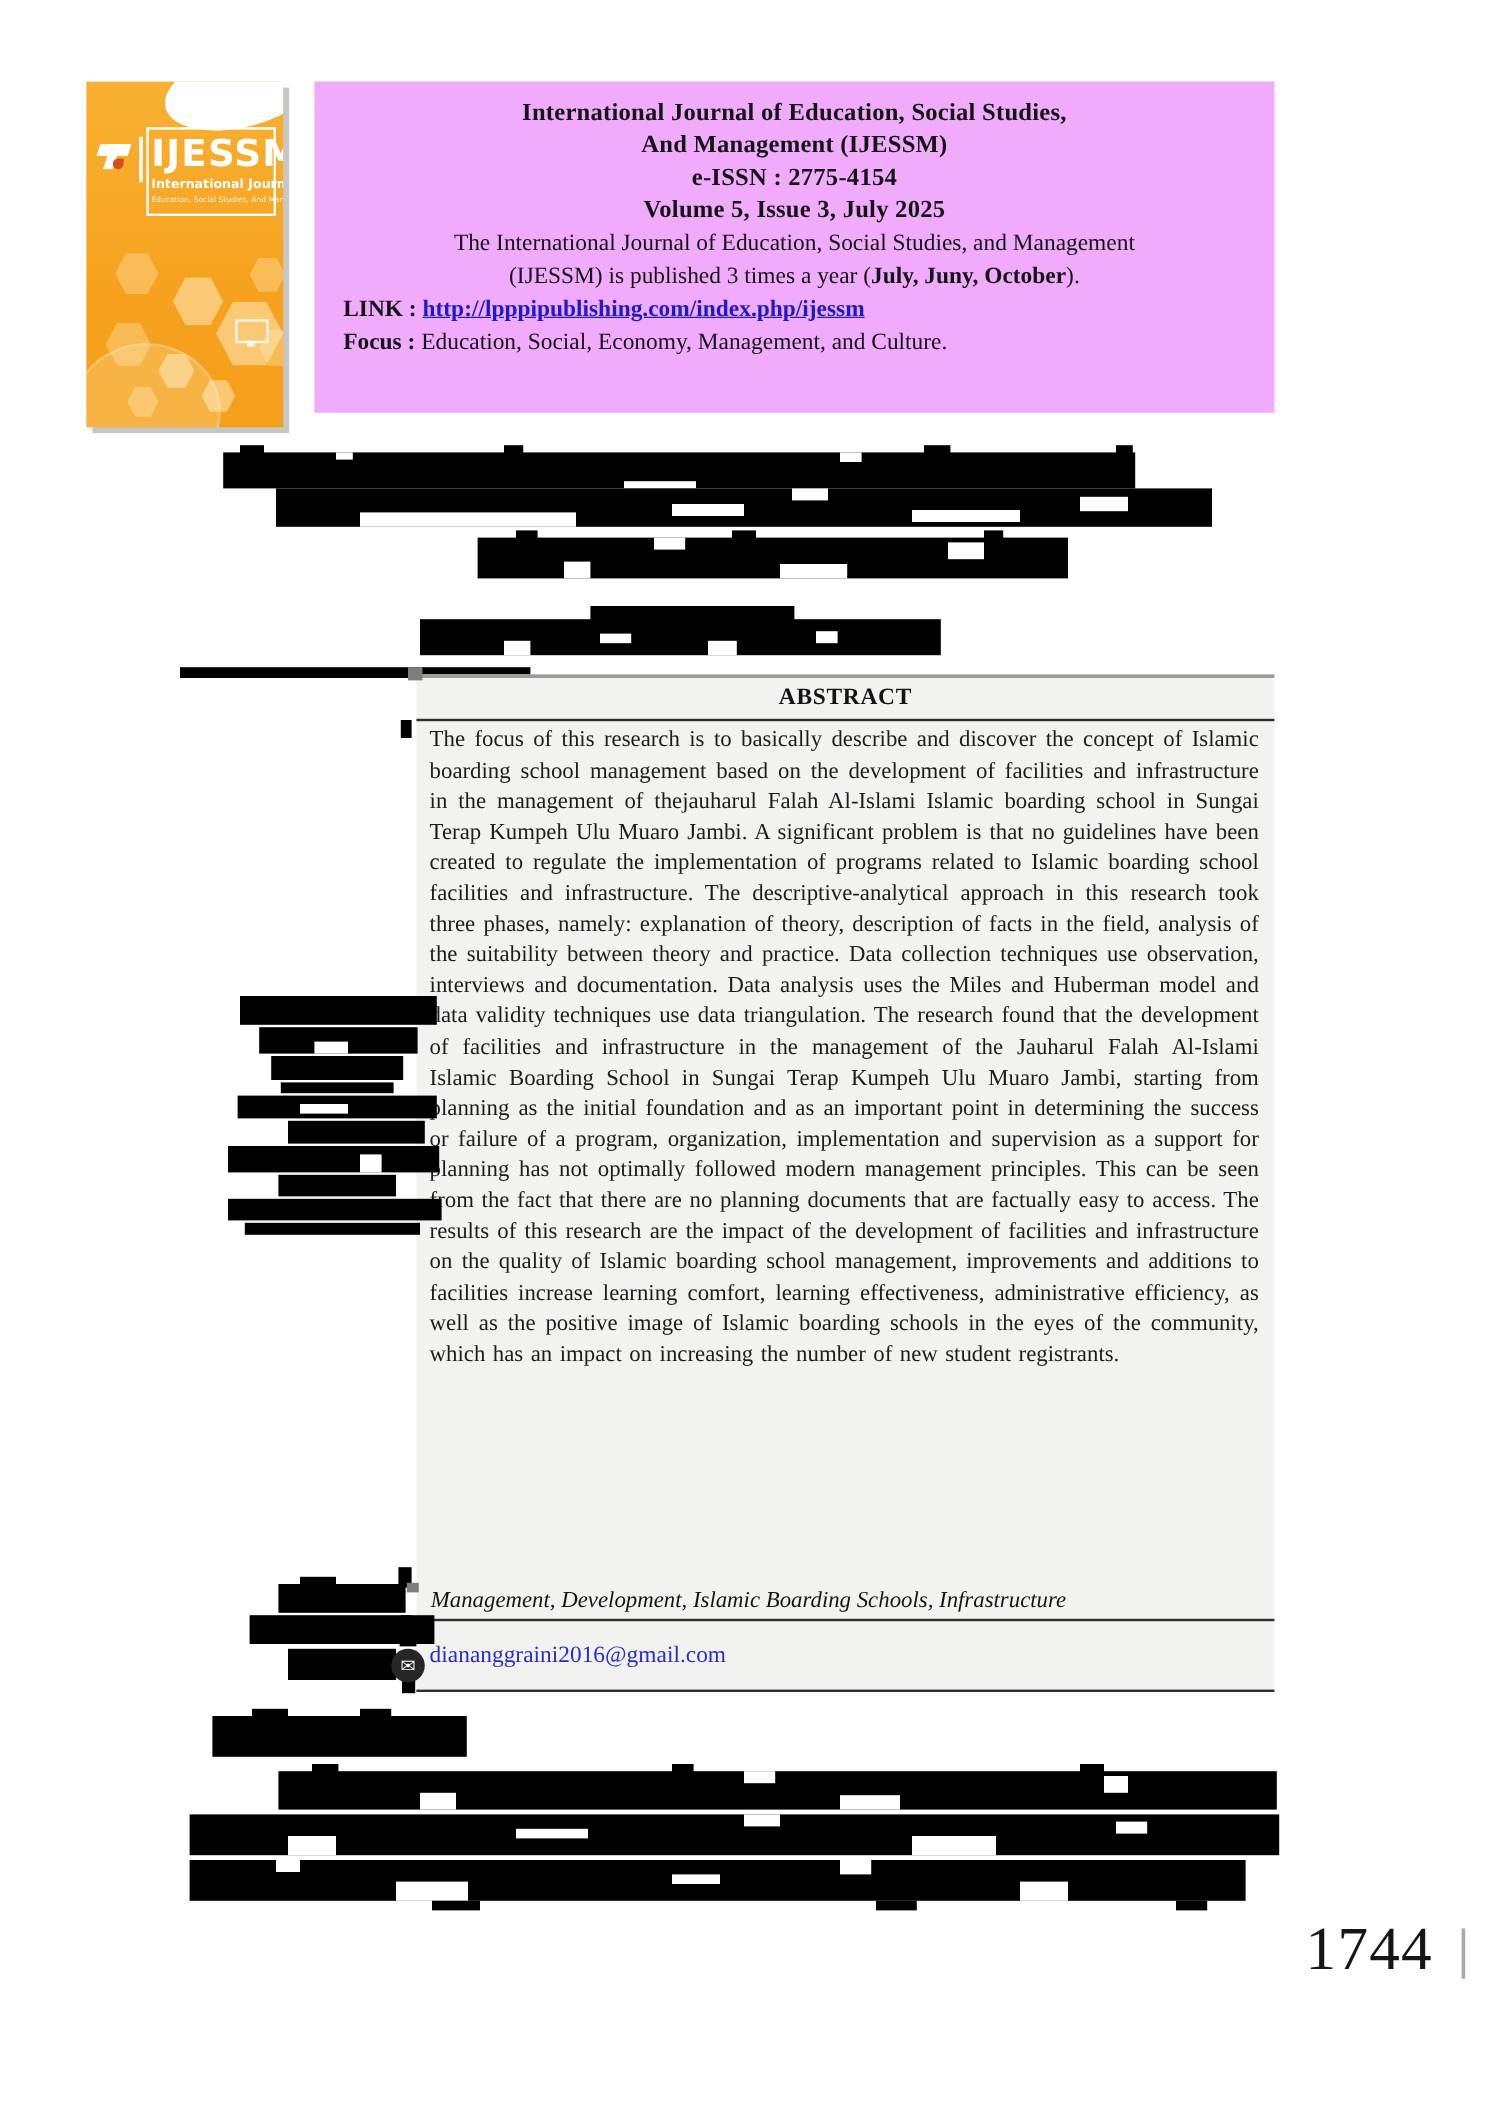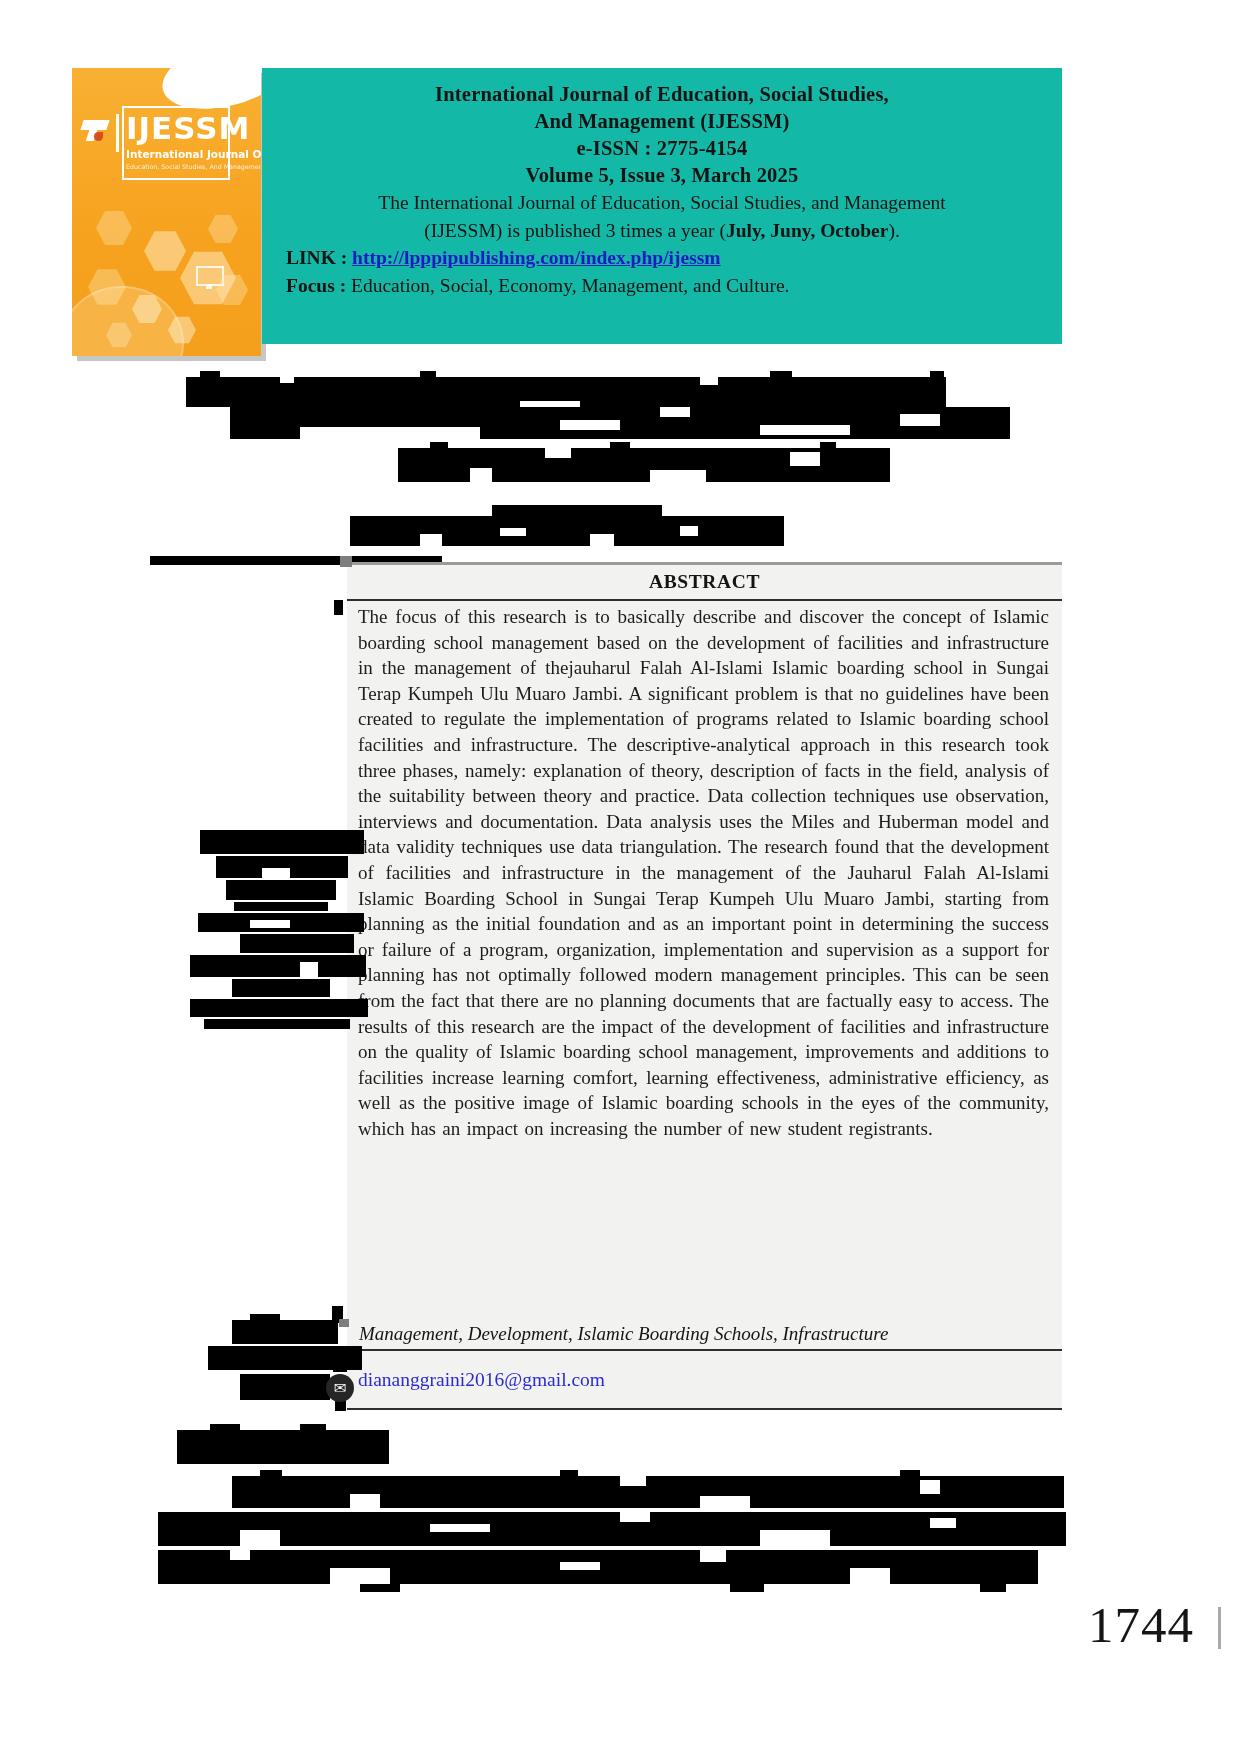--- a/index.html
+++ b/index.html
@@ -1,20 +1,20 @@
 <!DOCTYPE html>
 <html><head>
 <meta charset="utf-8">
 <style>
   html,body{margin:0;padding:0;background:#ffffff;}
   .page{position:relative;width:1240px;height:1754px;background:#ffffff;overflow:hidden;
         font-family:"Liberation Serif",serif;color:#141414;}
 
   
-  .logo{position:absolute;left:72px;top:68px;width:189px;height:288px;
+  .logo{position:absolute;left:72px;top:68px;width:164px;height:288px;
         background:linear-gradient(180deg,#f9b032 0%,#f6a21e 60%,#f5a01c 100%);
         box-shadow:5px 5px 0 0 #c6c6c4;overflow:hidden;}
   .logo-notch{position:absolute;right:-30px;top:-26px;width:130px;height:64px;background:#fff;
         border-radius:50%;transform:rotate(-14deg);}
   .logo-emblem{position:absolute;left:50px;top:38px;width:104px;height:70px;border:2px solid #fff;}
   .logo-cap{position:absolute;left:10px;top:52px;width:26px;height:10px;background:#fff;
         transform:skewX(-18deg);}
   .logo-cap:after{content:"";position:absolute;left:9px;top:9px;width:8px;height:12px;background:#fff;}
   .logo-bird{position:absolute;left:22px;top:64px;width:9px;height:9px;background:#d84d1f;border-radius:50% 0 50% 50%;}
   .logo-vline{position:absolute;left:44px;top:46px;width:3px;height:38px;background:#fff;}
@@ -25,21 +25,21 @@
   .logo-tag{position:absolute;left:54px;top:95px;font-family:"DejaVu Sans",sans-serif;
         font-size:6.3px;color:rgba(255,255,255,0.85);white-space:nowrap;}
   .hex{position:absolute;background:rgba(255,240,205,0.5);
        clip-path:polygon(25% 3%,75% 3%,100% 50%,75% 97%,25% 97%,0 50%);}
   .hex.dim{background:rgba(255,235,190,0.35);}
   .monitor{position:absolute;left:16px;top:16px;width:24px;height:16px;border:2px solid rgba(255,252,245,0.9);}
   .monitor:after{content:"";position:absolute;left:8px;top:16px;width:6px;height:5px;background:rgba(255,252,245,0.9);}
   .logo-globe{position:absolute;left:-12px;bottom:-44px;width:120px;height:110px;border-radius:50%;
        background:rgba(255,244,215,0.22);border:2px solid rgba(255,244,215,0.25);}
 
-  .header-box{position:absolute;left:262px;top:68px;width:800px;height:276px;background:#14b8a6;
+  .header-box{position:absolute;left:262px;top:68px;width:800px;height:276px;background:#f0abfc;
        text-align:center;padding-top:13px;box-sizing:border-box;}
   .hb{font-weight:bold;font-size:20.5px;line-height:27px;letter-spacing:.2px;}
   .hr19{font-size:19.5px;line-height:27.5px;}
   .hleft{text-align:left;padding-left:24px;}
   .url{color:#1d1ac6;font-weight:bold;text-decoration:underline;}
 
   
   .rb{position:absolute;background:#000;}
   .wn{position:absolute;background:#fff;}
   .gq{position:absolute;background:#7d7d7b;}
@@ -88,21 +88,21 @@
     <div class="hex dim" style="left:144px;top:206px;width:32px;height:32px;"></div>
     <div class="hex" style="left:96px;top:248px;width:28px;height:28px;"></div>
     <div class="hex dim" style="left:34px;top:254px;width:26px;height:26px;"></div>
     <div class="logo-globe"></div>
   </div>
 
   <div class="header-box">
     <div class="hb">International Journal of Education, Social Studies,</div>
     <div class="hb">And Management (IJESSM)</div>
     <div class="hb">e-ISSN : 2775-4154</div>
-    <div class="hb">Volume 5, Issue 3, March 2025</div>
+    <div class="hb">Volume 5, Issue 3, July 2025</div>
     <div class="hr19">The International Journal of Education, Social Studies, and Management</div>
     <div class="hr19"><span>(IJESSM) is published 3 times a year (</span><b>July, Juny, October</b><span>).</span></div>
     <div class="hr19 hleft"><b>LINK :</b>&nbsp;<span class="url">http://lpppipublishing.com/index.php/ijessm</span></div>
     <div class="hr19 hleft"><b>Focus :</b><span> Education, Social, Economy, Management, and Culture.</span></div>
   </div>
 
   <div class="rb" style="left:200px;top:371px;width:20px;height:8px;"></div>
   <div class="rb" style="left:420px;top:371px;width:16px;height:8px;"></div>
   <div class="rb" style="left:770px;top:371px;width:22px;height:8px;"></div>
   <div class="rb" style="left:930px;top:371px;width:14px;height:8px;"></div>

